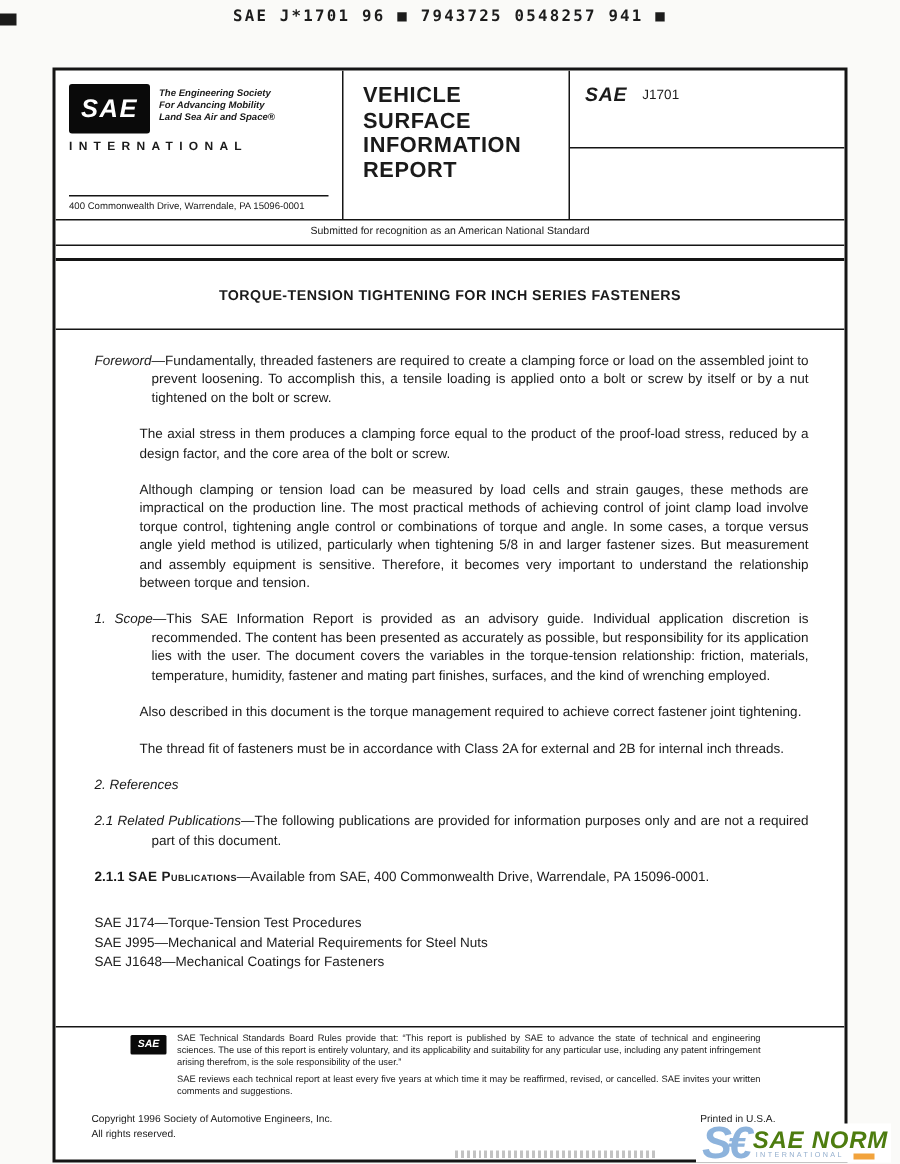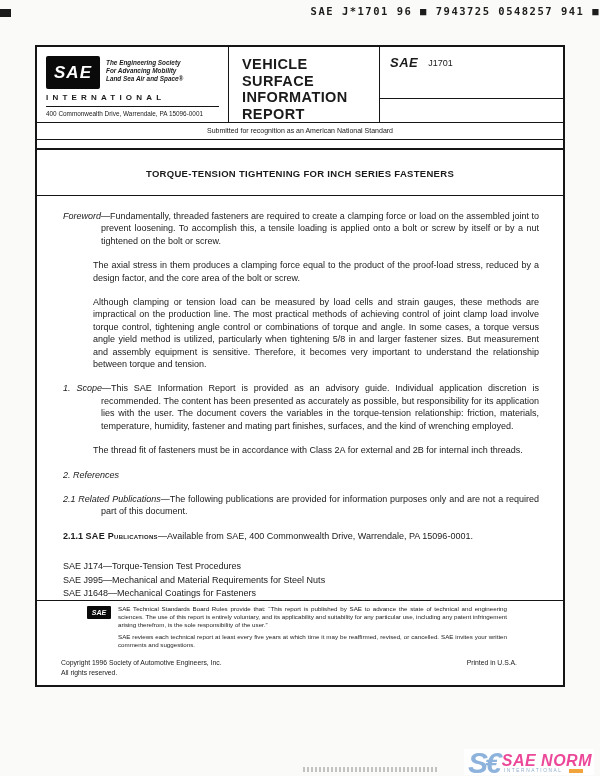--- a/index.html
+++ b/index.html
@@ -4,29 +4,29 @@
 <style>
   * { margin:0; padding:0; box-sizing:border-box; }
   html,body { width:600px; height:776px; }
   body {
     position:relative; background:#fafaf8; color:#1a1a1a;
     font-family:"Liberation Sans", sans-serif; overflow:hidden;
   }
 
   
   .scan-line {
-    position:absolute; top:5px; left:0; right:0; text-align:right;
+    position:absolute; top:5px; left:0; right:0; text-align:center;
     font-family:"DejaVu Sans Mono", monospace; font-weight:bold;
     font-size:10.5px; letter-spacing:1.5px; color:#1c1c1c;
   }
   .smudge { position:absolute; left:0; top:9px; width:11px; height:8px; background:#1b1b1b; }
 
   
   .page {
-    position:absolute; left:35px; top:45px; width:530px; height:642px;
+    position:absolute; left:35px; top:45px; width:530px; height:730px;
     background:#fff; border:2px solid #151515;
     display:flex; flex-direction:column; overflow:hidden;
   }
 
   
   .hdr { display:flex; border-bottom:1px solid #151515; height:100px; }
   .hdr-left { width:192px; border-right:1.5px solid #151515; padding:9px 9px 0 9px; display:flex; flex-direction:column; }
   .logo-row { display:flex; gap:6px; }
   .sae-logo {
     width:54px; height:33px; background:#0a0a0a; color:#fff; flex:0 0 auto;
@@ -71,21 +71,21 @@
   .legal { font-size:6.2px; line-height:7.8px; text-align:justify; color:#222; }
   .legal p { margin-bottom:4px; }
   .copy-row { display:flex; justify-content:space-between; padding:6px 46px 0 24px; font-size:6.8px; line-height:9.5px; }
 
   
   .fineprint { position:absolute; left:303px; top:767px; width:135px; height:5px;
     background:repeating-linear-gradient(90deg,#b8b8b8 0 2px,rgba(0,0,0,0) 2px 4px); opacity:.85; }
   .watermark { position:absolute; right:6px; bottom:1px; display:flex; align-items:flex-start; gap:3px; background:#fff; padding:2px 2px 0 4px; }
   .wm-mark { font-size:30px; line-height:24px; font-weight:bold; font-style:italic; color:#8db3dc; letter-spacing:-3px; }
   .wm-col { display:flex; flex-direction:column; padding-top:2px; }
-  .wm-name { font-size:16px; line-height:15px; font-weight:bold; font-style:italic; color:#ec4899; letter-spacing:.5px; }
+  .wm-name { font-size:16px; line-height:15px; font-weight:bold; font-style:italic; color:#4d7c0f; letter-spacing:.5px; }
   .wm-sub-row { display:flex; align-items:center; gap:6px; padding-left:2px; }
   .wm-sub { font-size:4.8px; letter-spacing:1.6px; color:#93aecd; }
   .wm-accent { width:14px; height:4px; background:#f2a33c; }
 </style>
 </head>
 <body>
 
 <div class="scan-line">SAE J*1701 96 ■ 7943725 0548257 941 ■</div>
 <div class="smudge"></div>
 
@@ -129,20 +129,21 @@
 
   <div class="bodytxt">
     <p class="hang"><span class="lead">Foreword</span><span>—Fundamentally, threaded fasteners are required to create a clamping force or load on the assembled joint to prevent loosening.  To accomplish this, a tensile loading is applied onto a bolt or screw by itself or by a nut tightened on the bolt or screw.</span></p>
 
     <p class="ind">The axial stress in them produces a clamping force equal to the product of the proof-load stress, reduced by a design factor, and the core area of the bolt or screw.</p>
 
     <p class="ind">Although clamping or tension load can be measured by load cells and strain gauges, these methods are impractical on the production line.  The most practical methods of achieving control of joint clamp load involve torque control, tightening angle control or combinations of torque and angle.  In some cases, a torque versus angle yield method is utilized, particularly when tightening 5/8 in and larger fastener sizes.  But measurement and assembly equipment is sensitive.  Therefore, it becomes very important to understand the relationship between torque and tension.</p>
 
     <p class="hang"><span class="lead">1. Scope</span><span>—This SAE Information Report is provided as an advisory guide.  Individual application discretion is recommended.  The content has been presented as accurately as possible, but responsibility for its application lies with the user.  The document covers the variables in the torque-tension relationship:  friction, materials, temperature, humidity, fastener and mating part finishes, surfaces, and the kind of wrenching employed.</span></p>
 
+    <p class="ind">Also described in this document is the torque management required to achieve correct fastener joint tightening.</p>
 
     <p class="ind">The thread fit of fasteners must be in accordance with Class 2A for external and 2B for internal inch threads.</p>
 
     <p class="lead">2. References</p>
 
     <p class="hang"><span class="lead">2.1 Related Publications</span><span>—The following publications are provided for information purposes only and are not a required part of this document.</span></p>
 
     <p class="hang"><span class="lead-num">2.1.1 </span><span class="lead-num sc">SAE Publications</span><span>—Available from SAE, 400 Commonwealth Drive, Warrendale, PA 15096-0001.</span></p>
 
     <div class="pubs">

